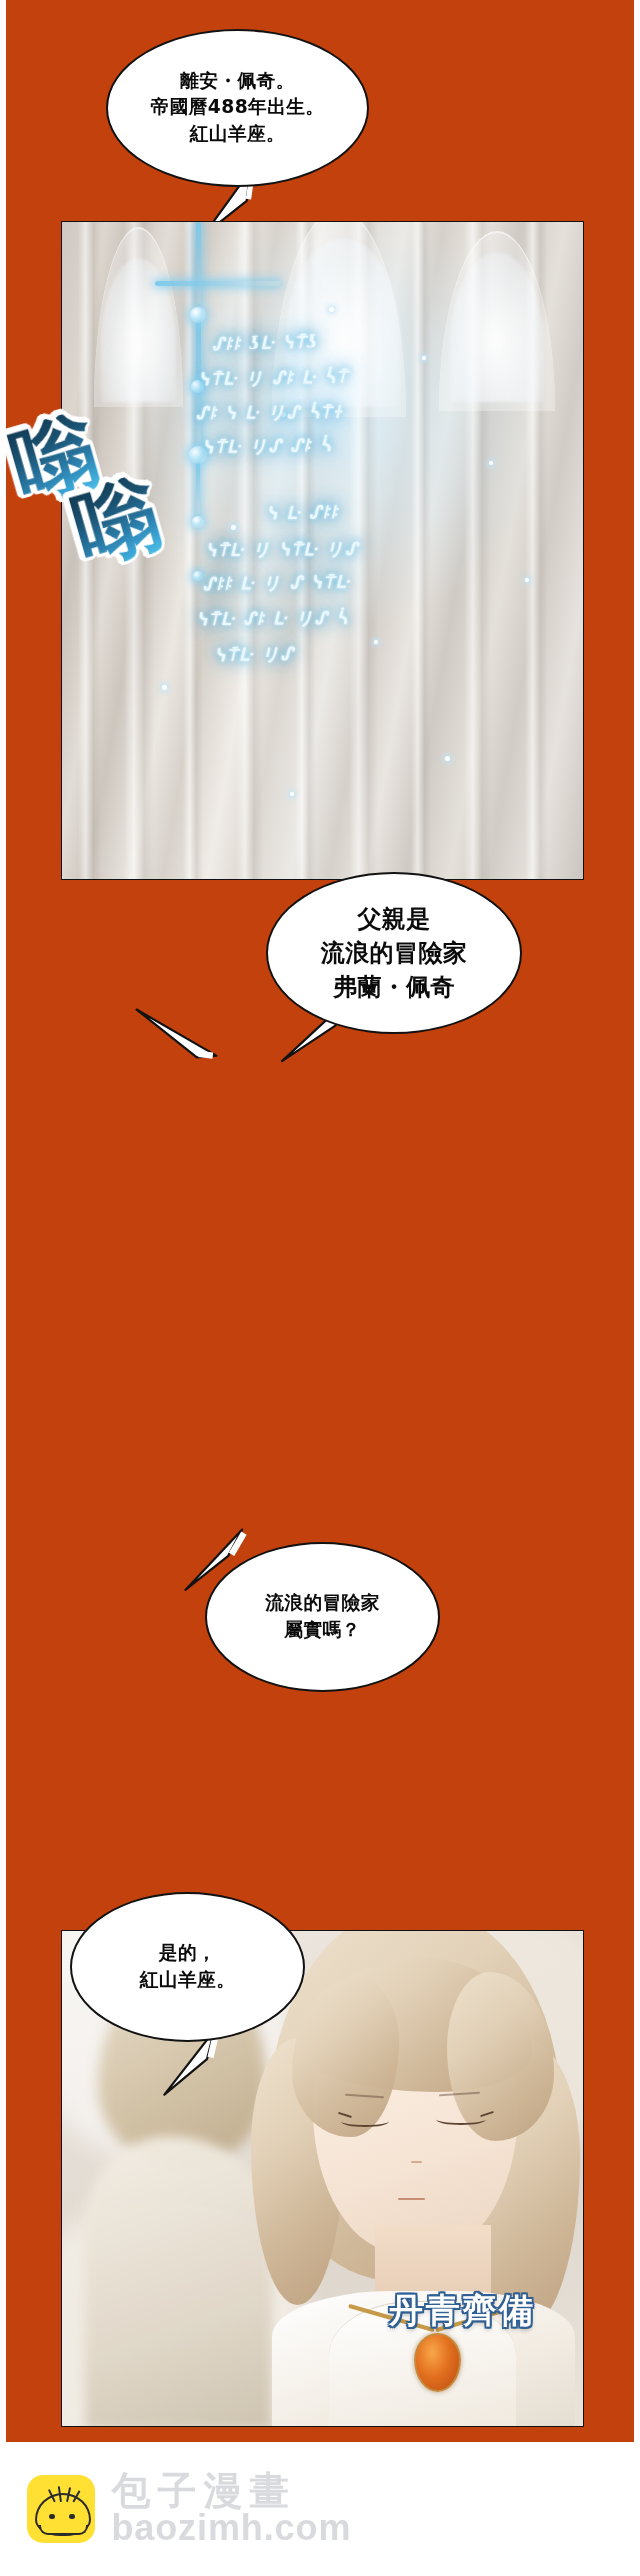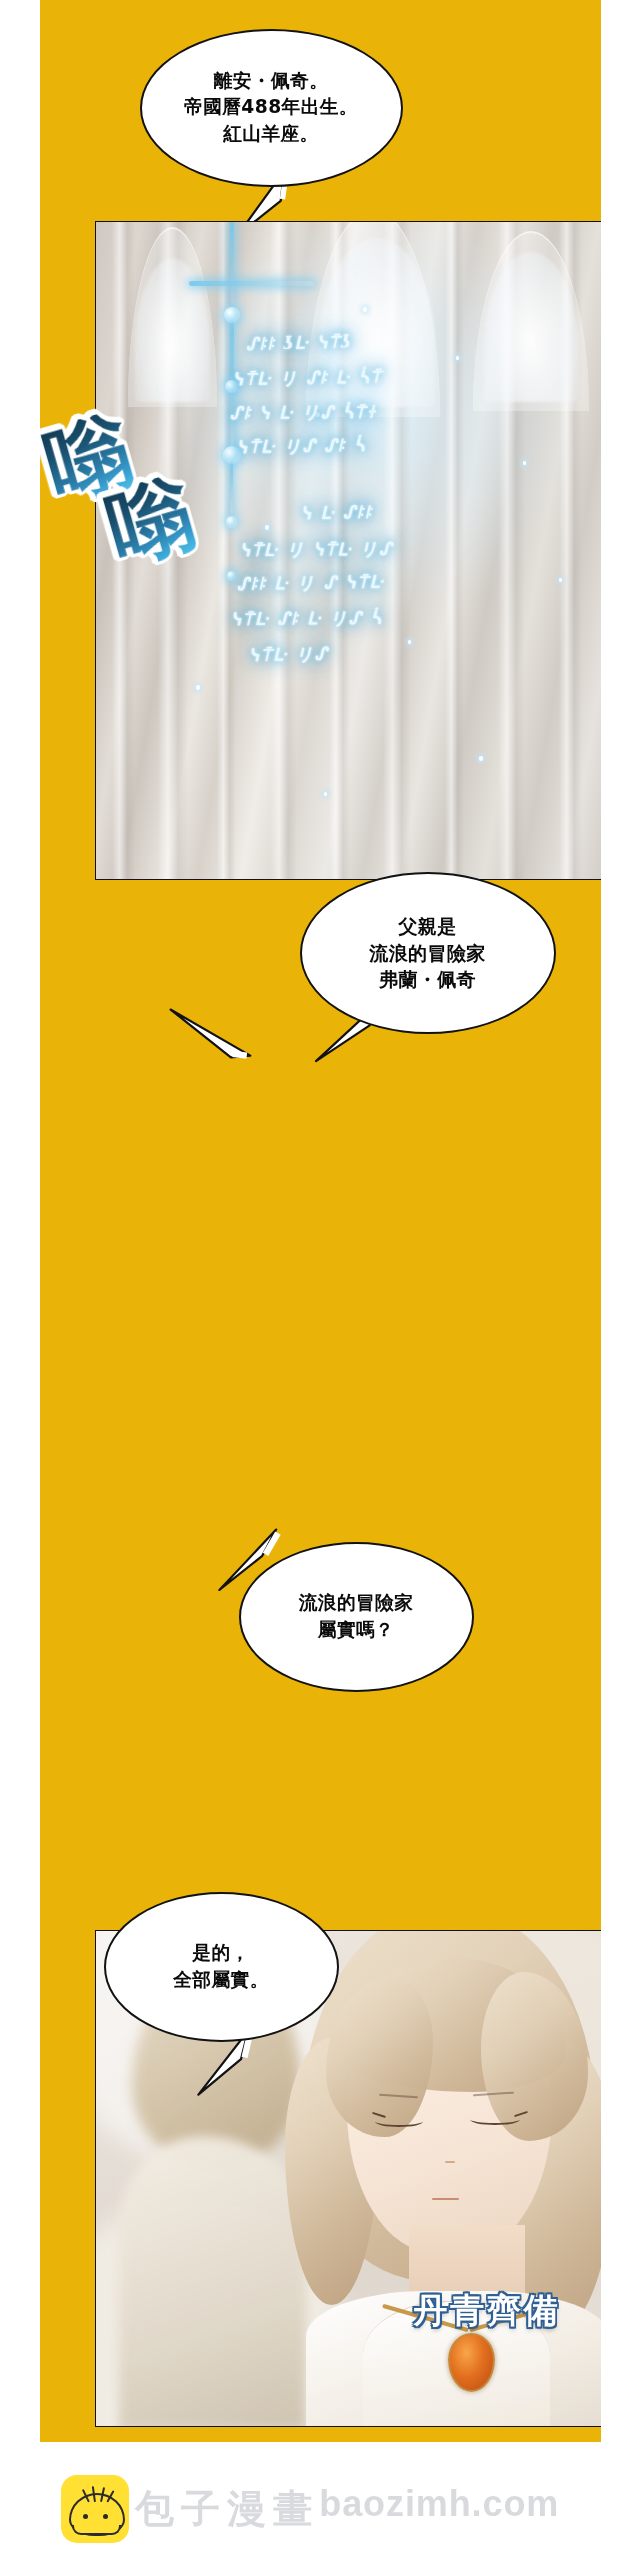--- a/index.html
+++ b/index.html
@@ -5,23 +5,23 @@
   html, body {
     margin: 0;
     padding: 0;
     background: #ffffff;
   }
   body {
     font-family: "Liberation Sans", "DejaVu Sans", sans-serif;
   }
   #page {
     position: relative;
-    width: 561px;
+    width: 628px;
     height: 2576px;
-    background: #eab308;
+    background: #c2410c;
     overflow: hidden;
     margin: 0 auto;
   }
 
   
   .panel {
     position: absolute;
     overflow: hidden;
     border: 1.8px solid #111111;
     box-sizing: border-box;
@@ -259,22 +259,23 @@
     left: 11.6px;
     top: 50px;
     width: 45px;
     height: 8px;
     border: 2.2px solid #2b2b2b;
     border-top: none;
     border-radius: 0 0 9px 9px;
     background: #ffe033;
   }
   .wm-text {
-    margin-left: 6px;
+    margin-left: 16px;
     display: flex;
+    flex-direction: column;
     justify-content: flex-end;
   }
   .wm-cn {
     font-size: 39px;
     font-weight: 700;
     color: #d8dade;
     letter-spacing: 7.1px;
     font-family: "DejaVu Sans", sans-serif;
     line-height: 1.05;
   }
@@ -356,21 +357,21 @@
   </div>
 
   <div class="sfx" style="left:7.1px; top:418px; font-size:85px; transform:rotate(-16deg);">嗡</div>
   <div class="sfx" style="left:69px; top:481px; font-size:85px; transform:rotate(-16deg);">嗡</div>
 
   <svg class="tail" style="left:267px; top:990px; width:98px; height:80px;" viewBox="0 0 110 90">
     <path d="M 92 4 L 10 80 L 70 40 Z" fill="#ffffff" stroke="#121212" stroke-width="2.5" stroke-linejoin="round"></path>
     <path d="M 92 8 L 74 36" stroke="#ffffff" stroke-width="7"></path>
   </svg>
   <div class="bubble" style="left:260px; top:872px; width:256px; height:162px;">
-    <div class="btext" style="font-size:19px;">父親是
+    <div class="btext" style="font-size:24px;">父親是
 流浪的冒險家
 弗蘭・佩奇</div>
   </div>
 
   <svg class="tail" style="left:125px; top:1006px; width:98px; height:62px;" viewBox="0 0 110 70">
     <path d="M 96 56 L 6 4 L 74 58 Z" fill="#ffffff" stroke="#121212" stroke-width="2.5" stroke-linejoin="round"></path>
     <path d="M 92 56 L 76 54" stroke="#ffffff" stroke-width="7"></path>
   </svg>
 
   <svg class="tail" style="left:174px; top:1526px; width:80px; height:71px;" viewBox="0 0 90 80">
@@ -429,32 +430,32 @@
     <div class="collar" style="left:210px; top:360px; width:303px; height:142px;
          border-radius:40% 40% 0 0 / 32% 32% 0 0;"></div>
     <div style="position:absolute; left:267px; top:370px; width:187px; height:134px;
                 background:linear-gradient(170deg,#ffffff,#efe8dd);
                 border-radius:46% 46% 0 0 / 40% 40% 0 0; border-top:1.8px solid #ddd3c5;"></div>
 
     <div class="chain" style="left:285px; top:385px; width:89px; height:3.6px; transform:rotate(16deg);"></div>
     <div class="chain" style="left:372px; top:385px; width:89px; height:3.6px; transform:rotate(-16deg);"></div>
     <div class="brooch" style="left:352px; top:402px; width:43px; height:55px;"></div>
 
-    <div class="credit" style="left:267px; top:360px; width:249px; font-size:34px;">
+    <div class="credit" style="left:276px; top:360px; width:249px; font-size:34px;">
       <div>丹青齊備</div>
     </div>
   </div>
 
   <svg class="tail" style="left:153px; top:2029px; width:80px; height:71px;" viewBox="0 0 90 80">
     <path d="M 62 2 L 6 74 L 54 34 Z" fill="#ffffff" stroke="#121212" stroke-width="2.5" stroke-linejoin="round"></path>
     <path d="M 64 6 L 58 32" stroke="#ffffff" stroke-width="7"></path>
   </svg>
   <div class="bubble" style="left:64px; top:1892px; width:235px; height:150px;">
     <div class="btext" style="font-size:18.7px;">是的，
-全部屬實。</div>
+紅山羊座。</div>
   </div>
 
   <div id="footer">
     <div id="bao-logo">
       <div class="bun"></div>
       <div class="pleat" style="left:27px; top:12.5px;  height:14.2px; transform:rotate(-26deg);"></div>
       <div class="pleat" style="left:33px; top:10.7px;  height:16px; transform:rotate(-8deg);"></div>
       <div class="pleat" style="left:39px; top:11.6px;  height:15px; transform:rotate(12deg);"></div>
       <div class="pleat" style="left:45px; top:14.2px;  height:13.4px; transform:rotate(30deg);"></div>
       <div class="eye" style="left:22px; top:39px;"></div>

